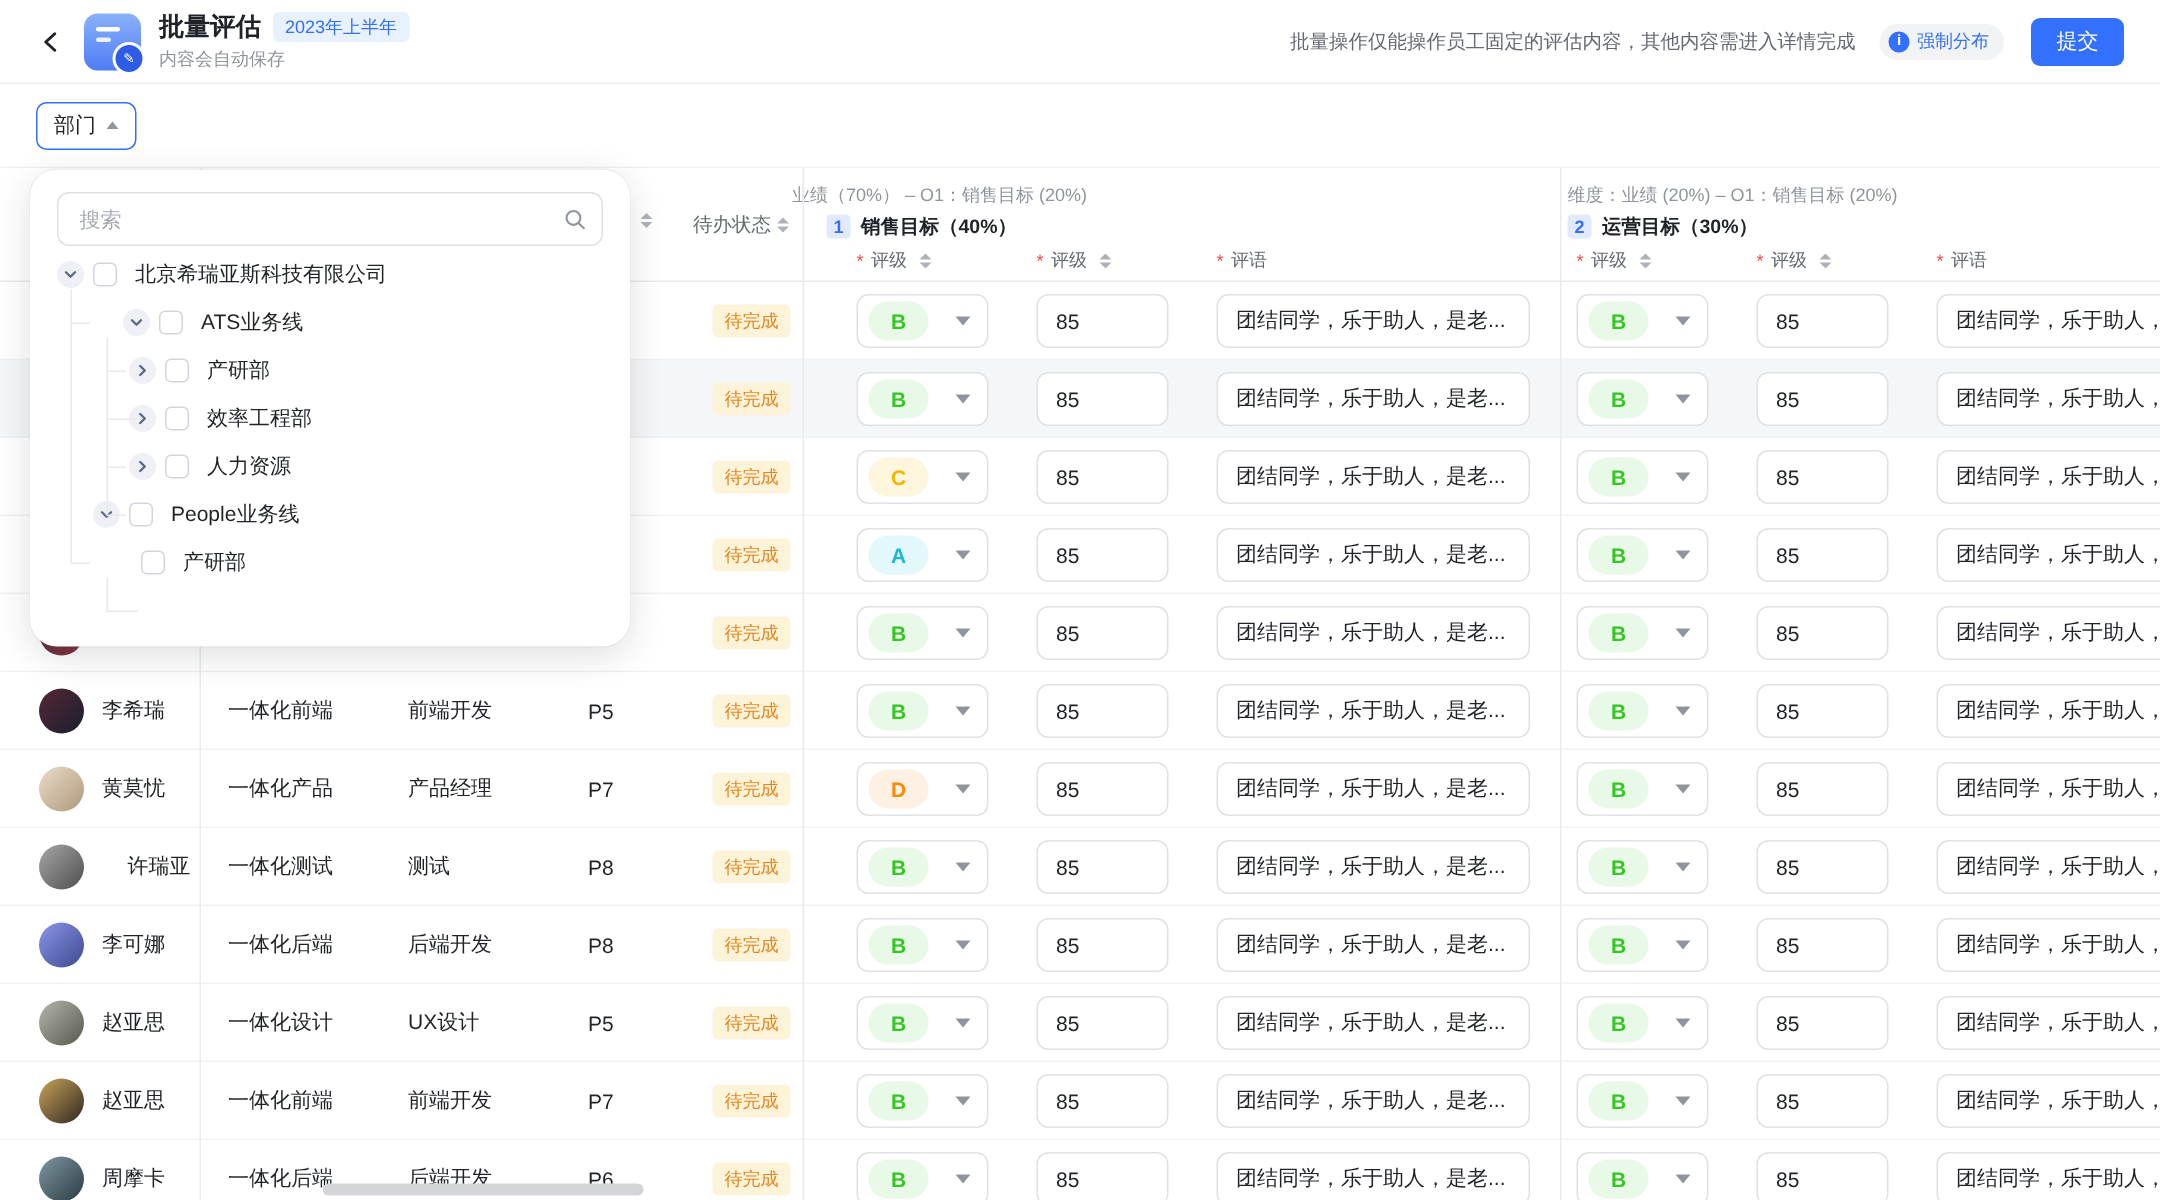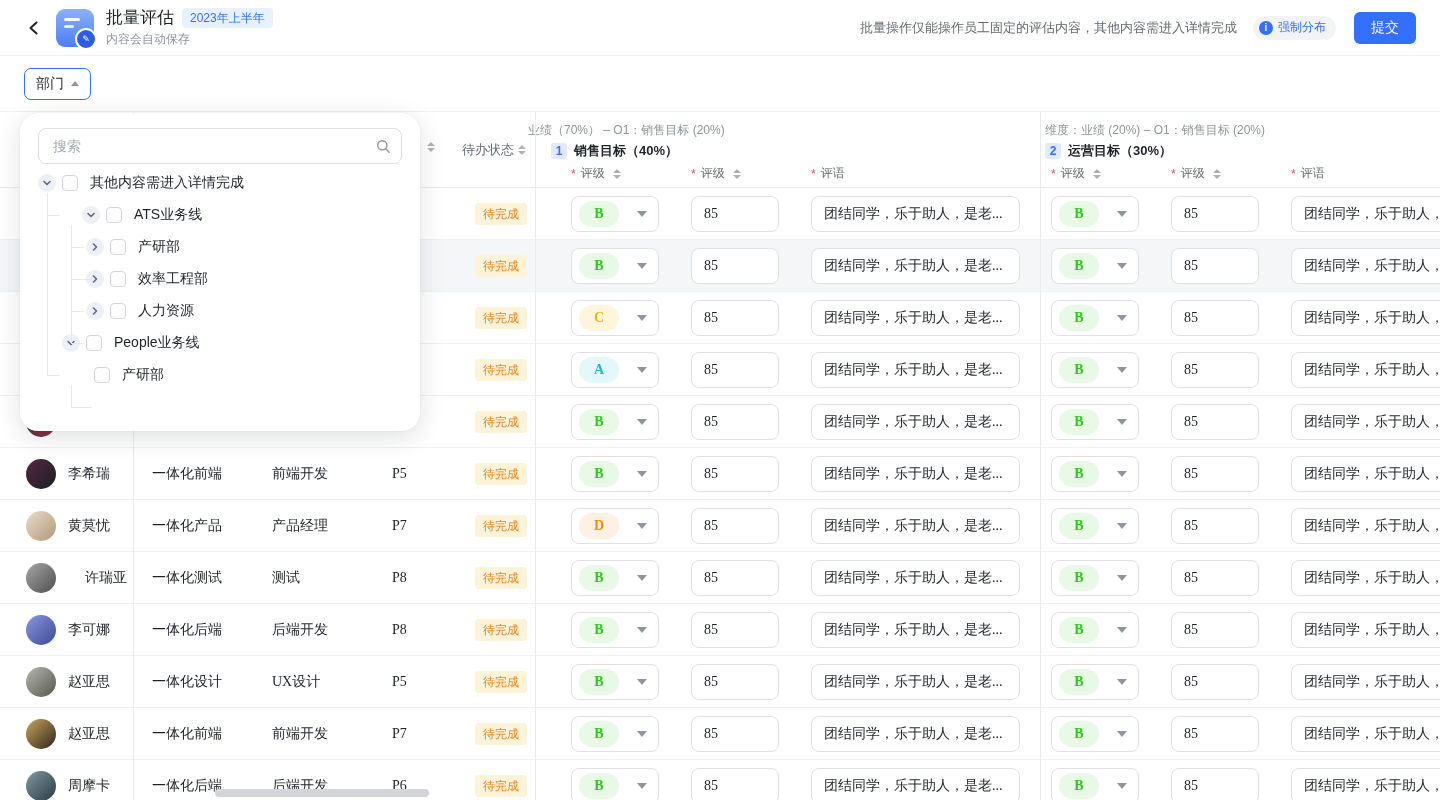--- a/index.html
+++ b/index.html
@@ -14,21 +14,21 @@
         align-items:center;justify-content:center;padding:0;margin-right:8px;}
   .app-icon{width:38px;height:38px;border-radius:9px;background:linear-gradient(180deg,#8ab1fa,#4e7cf6);
             position:relative;margin-right:12px;flex:0 0 auto;}
   .app-icon .l1{position:absolute;left:8px;top:9px;width:16px;height:3px;border-radius:2px;background:#fff;}
   .app-icon .l2{position:absolute;left:8px;top:16px;width:10px;height:3px;border-radius:2px;background:#eaf0ff;}
   .app-icon .pen{position:absolute;right:-3px;bottom:-3px;width:18px;height:18px;border-radius:50%;
                  background:#2f5ce6;border:2px solid #fff;color:#fff;font-size:9px;line-height:18px;
                  text-align:center;}
   .title-wrap{display:flex;flex-direction:column;justify-content:center;gap:3px;}
   .title-line{display:flex;align-items:center;gap:8px;}
-  .title-line h1{margin:0;font-size:17px;font-weight:normal;color:#1f2329;line-height:20px;}
+  .title-line h1{margin:0;font-size:17px;font-weight:bold;color:#1f2329;line-height:20px;}
   .period{background:#e8f1ff;color:#3370ff;font-size:12px;padding:2px 8px;border-radius:4px;line-height:16px;}
   .subtitle{font-size:12px;color:#8f959e;}
   .spacer{flex:1;}
   .notice{font-size:13px;color:#646a73;margin-right:16px;white-space:nowrap;}
   .dist{display:flex;align-items:center;gap:5px;background:#f2f3f5;border-radius:12px;height:24px;
         padding:0 10px 0 6px;color:#3370ff;font-size:12px;margin-right:18px;cursor:pointer;}
   .info-i{width:14px;height:14px;border-radius:50%;background:#3370ff;color:#fff;font-size:10px;
           font-weight:bold;line-height:14px;text-align:center;font-style:normal;}
   .submit{width:62px;height:32px;background:#3370ff;color:#fff;border:none;border-radius:6px;
           font-size:14px;cursor:pointer;font-family:inherit;}
@@ -52,21 +52,21 @@
   .sub{position:absolute;top:53px;display:flex;align-items:center;gap:4px;font-size:12px;color:#646a73;white-space:nowrap;}
   .req{color:#f54a45;font-size:12px;margin-right:1px;}
   .sort{display:inline-flex;flex-direction:column;gap:2px;margin-left:4px;cursor:pointer;}
   .sort i{display:block;width:0;height:0;border-left:4px solid transparent;border-right:4px solid transparent;}
   .sort .up{border-bottom:4px solid #adb2ba;}
   .sort .dn{border-top:4px solid #adb2ba;}
   .status-h{position:absolute;left:462px;top:0;height:76px;display:flex;align-items:center;font-size:13px;color:#646a73;}
   .sort-stray{position:absolute;left:423px;top:30px;}
 
   .tbody{position:absolute;left:0;top:76px;width:1440px;height:612px;}
-  .trow{position:relative;width:1440px;height:52px;box-sizing:border-box;border-bottom:1px solid #f0f1f3;background:#fff;font-family:Liberation Serif, serif;}
+  .trow{position:relative;width:1440px;height:52px;box-sizing:border-box;border-bottom:1px solid #f0f1f3;background:#fff;}
   .trow.hl{background:#f5f6f8;}
   .cell{position:absolute;top:0;height:52px;display:flex;align-items:center;font-size:14px;color:#1f2329;white-space:nowrap;}
   .avatar{width:30px;height:30px;border-radius:50%;flex:0 0 auto;}
   .badge-pending{background:#fdf3d9;color:#e8831a;font-size:12px;padding:3px 8px;border-radius:4px;line-height:16px;}
   .select{width:88px;height:36px;border:1px solid #dfe1e5;border-radius:8px;background:#fff;display:flex;
           align-items:center;justify-content:space-between;padding:0 11px 0 7px;box-sizing:border-box;cursor:pointer;}
   .pill{min-width:40px;height:26px;border-radius:13px;font-size:14px;font-weight:bold;display:flex;
         align-items:center;justify-content:center;}
   .pill.A{background:#e3f8fb;color:#1cb8ce;}
   .pill.B{background:#e8f9e7;color:#34c724;}
@@ -651,21 +651,21 @@
         </svg>
     </div>
     <div class="tree" id="tree">
         <div class="tree-row" style="padding-left: 18px;">
           <span class="chev">
             <svg width="10" height="10" viewBox="0 0 10 10">
               <polyline points="2,3.5 5,6.5 8,3.5" fill="none" stroke="#5e6a85" stroke-width="1.6" stroke-linecap="round" stroke-linejoin="round"></polyline>
             </svg>
           </span>
           <span class="cbx" style="margin-left:6px"></span>
-          <span class="tlabel">其他内容需进入详情完成</span>
+          <span class="tlabel">北京希瑞亚斯科技有限公司</span>
         </div>
         <div class="tree-row" style="padding-left: 62px;">
           <span class="chev">
             <svg width="10" height="10" viewBox="0 0 10 10">
               <polyline points="2,3.5 5,6.5 8,3.5" fill="none" stroke="#5e6a85" stroke-width="1.6" stroke-linecap="round" stroke-linejoin="round"></polyline>
             </svg>
           </span>
           <span class="cbx" style="margin-left:6px"></span>
           <span class="tlabel">ATS业务线</span>
         </div>

